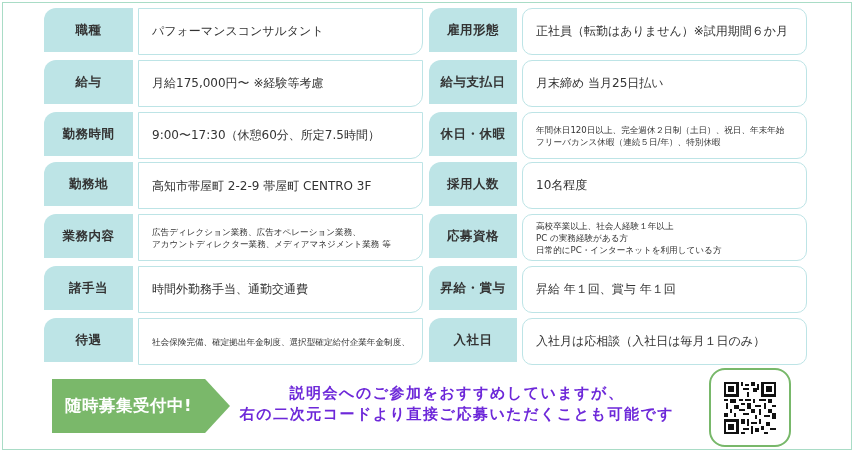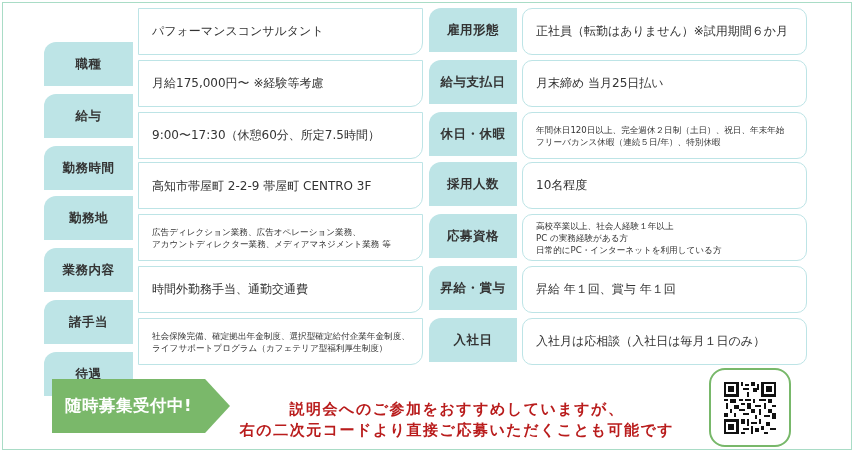--- a/index.html
+++ b/index.html
@@ -22,36 +22,36 @@
     background: #fff;
     border: 1.5px solid #bde4e6;
     border-bottom-right-radius: 12px;
     display: flex; flex-direction: column; justify-content: center;
     padding-left: 13px;
     color: #333;
   }
   .v-lg { font-size: 12px; }
   .v-sm { font-size: 8.6px; line-height: 12px; }
   .v-sub { font-size: 9px; line-height: 13px; }
-  .left .label { left: 44px; width: 89px; margin-top: 34px; }
+  .left .label { left: 44px; width: 89px; }
   .left .value { left: 138px; width: 285px; }
   .right .label { left: 429px; width: 88px; }
   .right .value { left: 522px; width: 285px; border-radius: 10px; }
 
   .banner {
     position: absolute; left: 52px; top: 379px; width: 178px; height: 54px;
     background: #7ab86a;
     clip-path: polygon(0 0, 86% 0, 100% 50%, 86% 100%, 0 100%);
     display: flex; align-items: center; padding-left: 13px;
     color: #ffffff; font-size: 16.5px; font-weight: bold; letter-spacing: 0.5px;
   }
   .message {
     position: absolute; left: 222px; top: 383px; width: 470px;
-    color: #b91c1c; font-weight: bold; font-size: 15px; line-height: 21px;
-    text-align: center; letter-spacing: 1.5px; margin-top: 16px;
+    color: #6d28d9; font-weight: bold; font-size: 15px; line-height: 21px;
+    text-align: center; letter-spacing: 1.5px;
   }
   .qr-box {
     position: absolute; left: 709px; top: 368px; width: 82px; height: 79px;
     border: 2px solid #78b86a; border-radius: 16px; background: #fff;
     display: flex; align-items: center; justify-content: center;
   }
   .qr-box svg { width: 52px; height: 52px; }
 </style>
 </head>
 <body>
@@ -137,21 +137,20 @@
   <div class="label">昇給・賞与</div>
   <div class="value v-lg">
       <span>昇給 年１回、賞与 年１回</span>
     </div>
 </div>
 
 <div class="row left" style="top:318px;left:0;">
   <div class="label">待遇</div>
   <div class="value v-sm">
     <span>社会保険完備、確定拠出年金制度、選択型確定給付企業年金制度、</span>
-    <span>ライフサポートプログラム（カフェテリア型福利厚生制度）</span>
   </div>
 </div>
 <div class="row right" style="top:318px;left:0;">
   <div class="label">入社日</div>
   <div class="value v-lg">
       <span>入社月は応相談（入社日は毎月１日のみ）</span>
     </div>
 </div>
 
 <div class="banner">随時募集受付中!</div>

